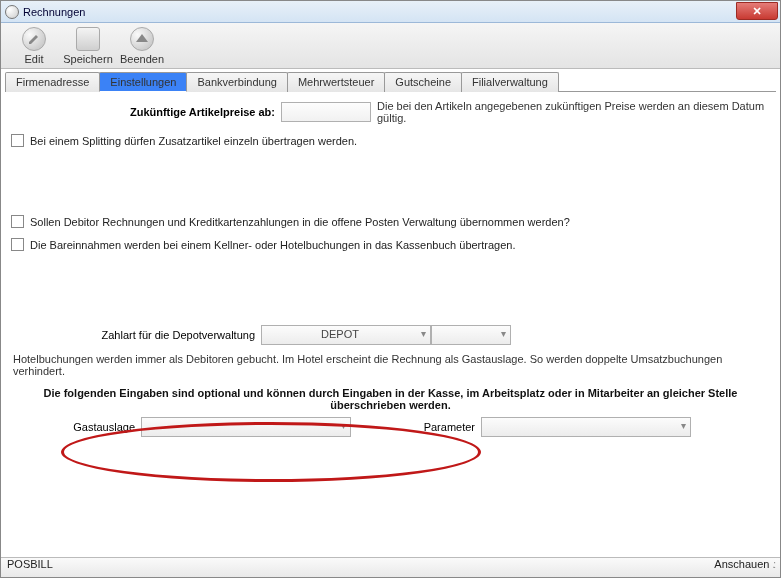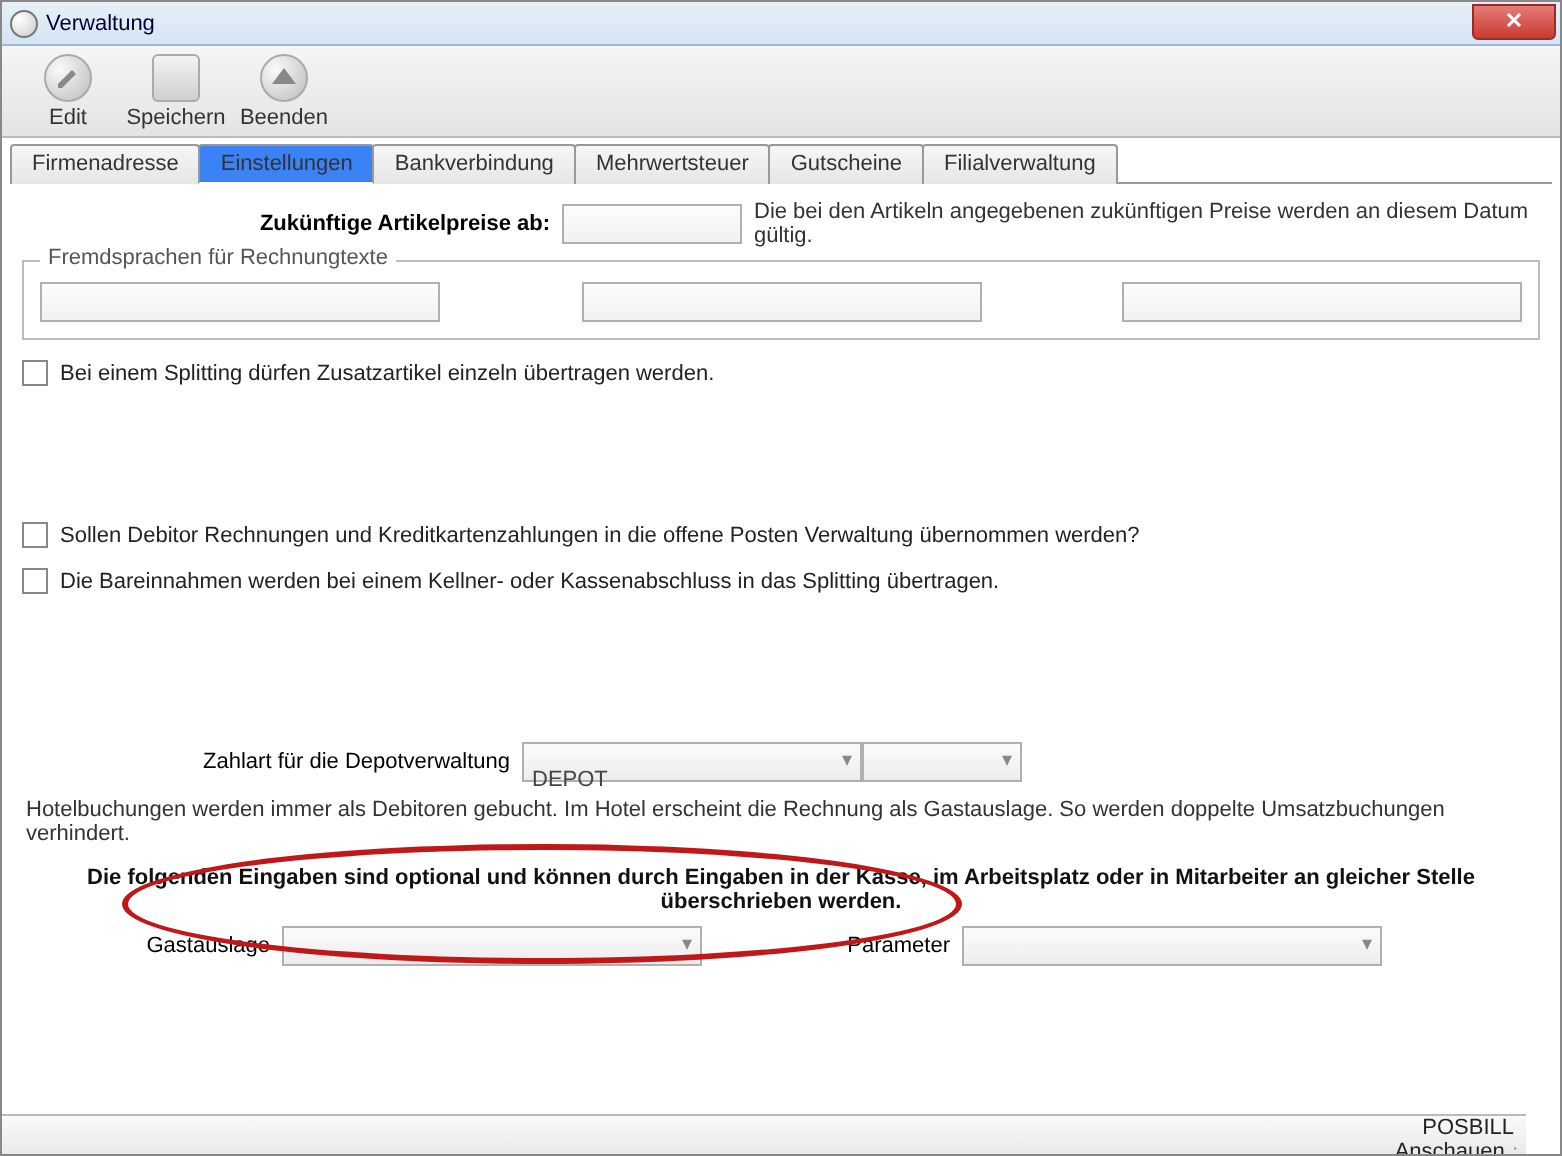--- a/index.html
+++ b/index.html
@@ -142,49 +142,49 @@
   .chk {
     width: 13px; height: 13px;
     border: 1px solid #888;
     margin-right: 6px;
     background: #fff;
   }
   .combo {
     border: 1px solid #b0b0b0;
     background: linear-gradient(to bottom, #fcfcfc, #ececec);
     height: 20px;
-    padding: 12px 16px 2px 4px;
+    padding: 2px 16px 2px 4px;
     position: relative;
     color: #444;
+    text-align: center;
   }
   .combo::after {
     content: "▾";
     position: absolute;
     right: 4px; top: 2px;
     color: #888;
     font-size: 10px;
   }
   .bold-note {
     font-weight: bold;
     text-align: center;
     margin: 10px 20px 6px 20px;
     color: #111;
   }
   .statusbar {
     position: absolute;
-    bottom: 0; left: 0; right: 17px;
+    bottom: 0; left: 0; right: 0;
     height: 20px;
     background: linear-gradient(to bottom, #fafafa, #e9e9e9);
     border-top: 1px solid #bbb;
     display: flex;
     justify-content: space-between;
-    align-items: flex-end;
+    align-items: flex-start;
     padding: 0 6px;
     color: #222;
-    flex-direction: column;
   }
   .resize-grip {
     color: #888; letter-spacing: -2px; font-size: 10px;
   }
   .red-ellipse {
     position: absolute;
     border: 3px solid #c01818;
     border-radius: 50%;
     width: 420px;
     height: 60px;
@@ -196,21 +196,21 @@
     display: flex;
     align-items: center;
     margin: 4px 0;
   }
 </style>
 </head>
 <body>
 
 <div class="titlebar">
   <div class="title-icon"></div>
-  <span class="titlebar-title">Verwaltung</span>
+  <span class="titlebar-title">Rechnungen</span>
   <div class="close-btn">✕</div>
 </div>
 
 <div class="toolbar">
   <div class="tool-btn">
     <div class="tool-icon">
       <svg width="14" height="14" viewBox="0 0 14 14">
           <path d="M2 12 L4 12 L11 5 L9 3 L2 10 Z" fill="#888"></path>
         </svg>
     </div>
@@ -236,42 +236,36 @@
 </div>
 
 <div class="content">
 
   <div class="row">
     <div style="width:270px;font-weight:bold" class="label-right">Zukünftige Artikelpreise ab:</div>
     <div class="textbox" style="width:90px"></div>
     <div style="margin-left:6px;flex:1;color:#333">Die bei den Artikeln angegebenen zukünftigen Preise werden an diesem Datum gültig.</div>
   </div>
 
-  <div class="fieldset">
-    <span class="fieldset-legend">Fremdsprachen für Rechnungtexte</span>
-    <div class="textbox" style="width:200px"></div>
-    <div class="textbox" style="width:200px"></div>
-    <div class="textbox" style="width:200px"></div>
-  </div>
 
   <div class="checkbox-row">
     <div class="chk"></div>
     <span>Bei einem Splitting dürfen Zusatzartikel einzeln übertragen werden.</span>
   </div>
 
   <div style="height:30px"></div>
 
   <div class="checkbox-row tight">
     <div class="chk"></div>
     <span>Sollen Debitor Rechnungen und Kreditkartenzahlungen in die offene Posten Verwaltung übernommen werden?</span>
   </div>
 
   <div class="checkbox-row tight">
     <div class="chk"></div>
-    <span>Die Bareinnahmen werden bei einem Kellner- oder Kassenabschluss in das Splitting übertragen.</span>
+    <span>Die Bareinnahmen werden bei einem Kellner- oder Hotelbuchungen in das Kassenbuch übertragen.</span>
   </div>
 
   <div style="height:60px"></div>
 
   <div class="sub-row">
     <div style="width:250px" class="label-right">Zahlart für die Depotverwaltung</div>
     <div class="combo" style="width:170px">DEPOT</div>
     <div class="combo" style="width:80px"></div>
   </div>
 

